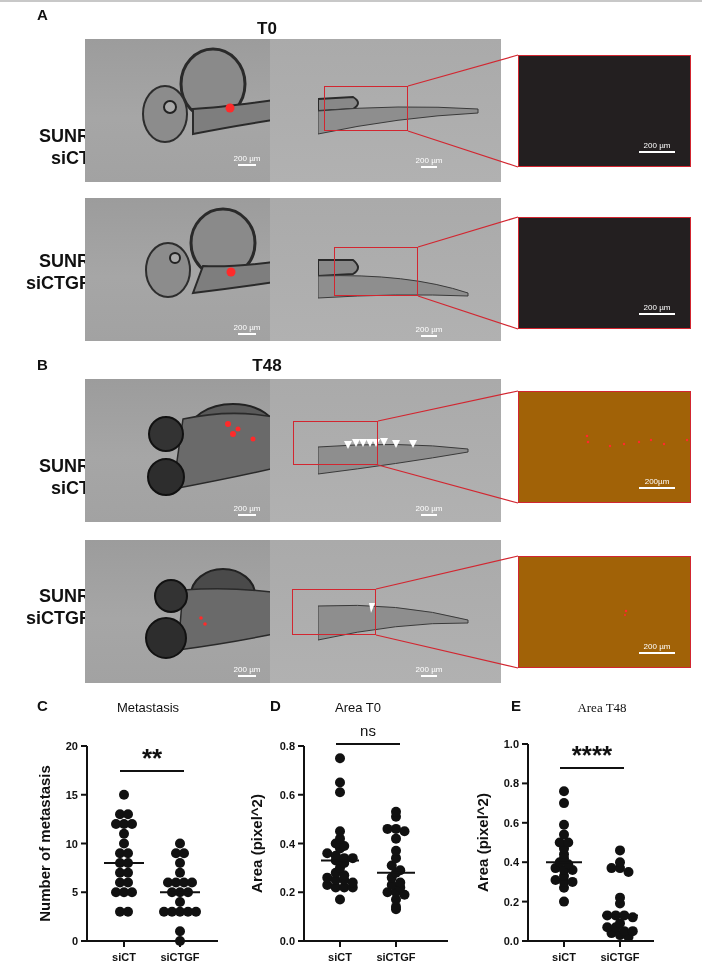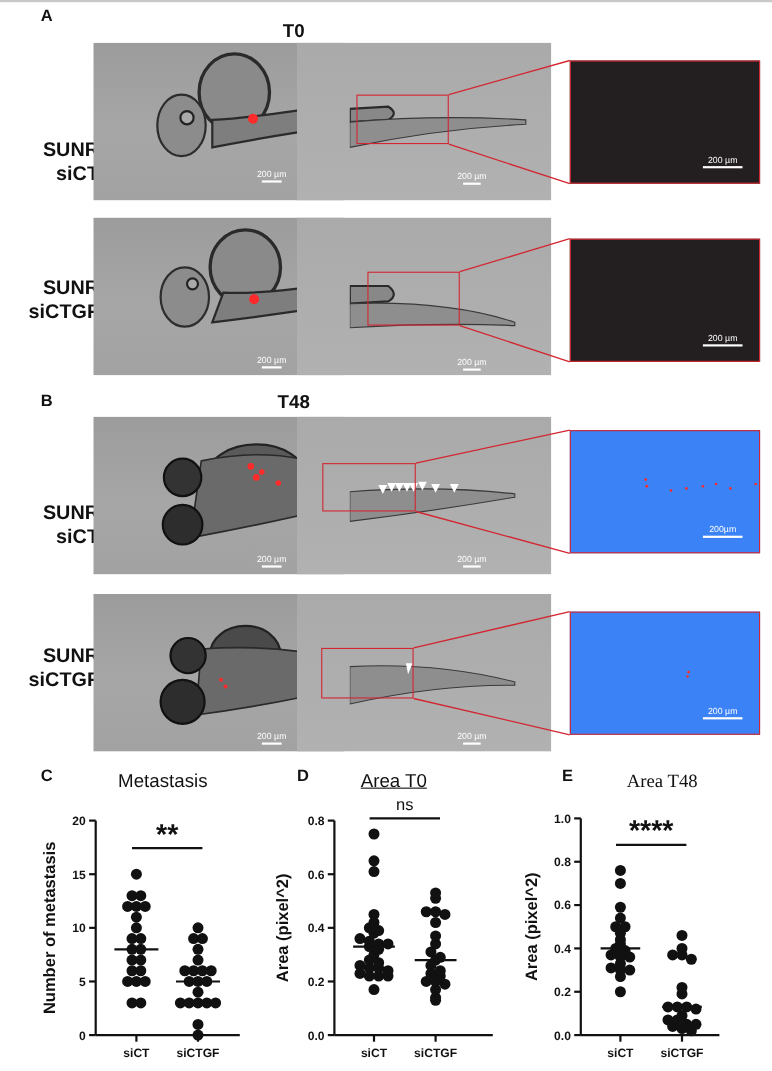--- a/index.html
+++ b/index.html
@@ -5,26 +5,26 @@
   html, body { margin:0; padding:0; background:#ffffff; }
   body { width:702px; height:974px; position:relative; overflow:hidden; font-family:"Liberation Sans", sans-serif; color:#111; }
   .topline { position:absolute; left:0; top:0; width:702px; height:2px; background:#c8c8c8; }
   .panel-letter { position:absolute; font-weight:bold; font-size:15px; }
   .timepoint { position:absolute; font-weight:bold; font-size:17px; transform:translateX(-50%); }
   .row-label { position:absolute; font-weight:bold; font-size:18px; line-height:22px; text-align:right; width:90px; }
   .micro { position:absolute; overflow:hidden;padding-left:48px; }
   .micro.bright { background:linear-gradient(180deg,#9c9c9c 0%,#a6a6a6 55%,#a2a2a2 100%); }
   .micro.bright2 { background:linear-gradient(180deg,#aaaaaa 0%,#b1b1b1 100%); }
   .micro.dark { background:#231f20; border:1.5px solid #d22630; box-sizing:border-box; }
-  .micro.black { background:#3b82f6; border:1.5px solid #d22630; box-sizing:border-box; }
+  .micro.black { background:#a16207; border:1.5px solid #d22630; box-sizing:border-box; }
   .scalebar { position:absolute; font-size:8px; color:#fff; text-align:center; }
   .scalebar .bar { height:2px; background:#fff; margin:1px auto 0; }
   .roi { position:absolute; border:1.5px solid #d22630; box-sizing:border-box; }
   svg.overlay { position:absolute; left:0; top:0; pointer-events:none; }
-  .chart-title { position:absolute; font-size:17px; transform:translateX(-50%); white-space:nowrap; }
+  .chart-title { position:absolute; font-size:13px; transform:translateX(-50%); white-space:nowrap; }
   svg.chart { position:absolute; overflow:visible; }
   svg.chart text { font-family:"Liberation Sans", sans-serif; fill:#111; }
 </style>
 </head>
 <body>
 
 <div class="topline"></div>
 
 <div class="panel-letter" style="left:37px;top:6px;">A</div>
 <div class="timepoint" style="left:267px;top:19px;">T0</div>
@@ -239,21 +239,21 @@
     <circle cx="180" cy="173" r="5" fill="#111"></circle>
     <circle cx="176" cy="163.25" r="5" fill="#111"></circle>
     <circle cx="184" cy="163.25" r="5" fill="#111"></circle>
     <circle cx="180" cy="153.5" r="5" fill="#111"></circle>
     <line x1="160" y1="202.25" x2="200" y2="202.25" stroke="#111" stroke-width="2"></line>
     <line x1="120" y1="81" x2="184" y2="81" stroke="#111" stroke-width="2"></line>
     <text x="152" y="77" text-anchor="middle" font-size="26" font-weight="bold">**</text>
   </svg>
 
 <div class="panel-letter" style="left:270px;top:697px;">D</div>
-<div class="chart-title" style="left:358px;top:700px;text-decoration:underline;">Area T0</div>
+<div class="chart-title" style="left:358px;top:700px;">Area T0</div>
 <svg class="chart" id="chartD" style="left:240px;top:690px;" width="230" height="284">
     <line x1="64" y1="56" x2="64" y2="251" stroke="#111" stroke-width="2"></line>
     <line x1="64" y1="251" x2="208" y2="251" stroke="#111" stroke-width="2"></line>
     <line x1="58" y1="251" x2="64" y2="251" stroke="#111" stroke-width="2"></line>
     <text x="55" y="255" text-anchor="end" font-size="11" font-weight="bold">0.0</text>
     <line x1="58" y1="202.25" x2="64" y2="202.25" stroke="#111" stroke-width="2"></line>
     <text x="55" y="206.25" text-anchor="end" font-size="11" font-weight="bold">0.2</text>
     <line x1="58" y1="153.5" x2="64" y2="153.5" stroke="#111" stroke-width="2"></line>
     <text x="55" y="157.5" text-anchor="end" font-size="11" font-weight="bold">0.4</text>
     <line x1="58" y1="104.74999999999997" x2="64" y2="104.74999999999997" stroke="#111" stroke-width="2"></line>

